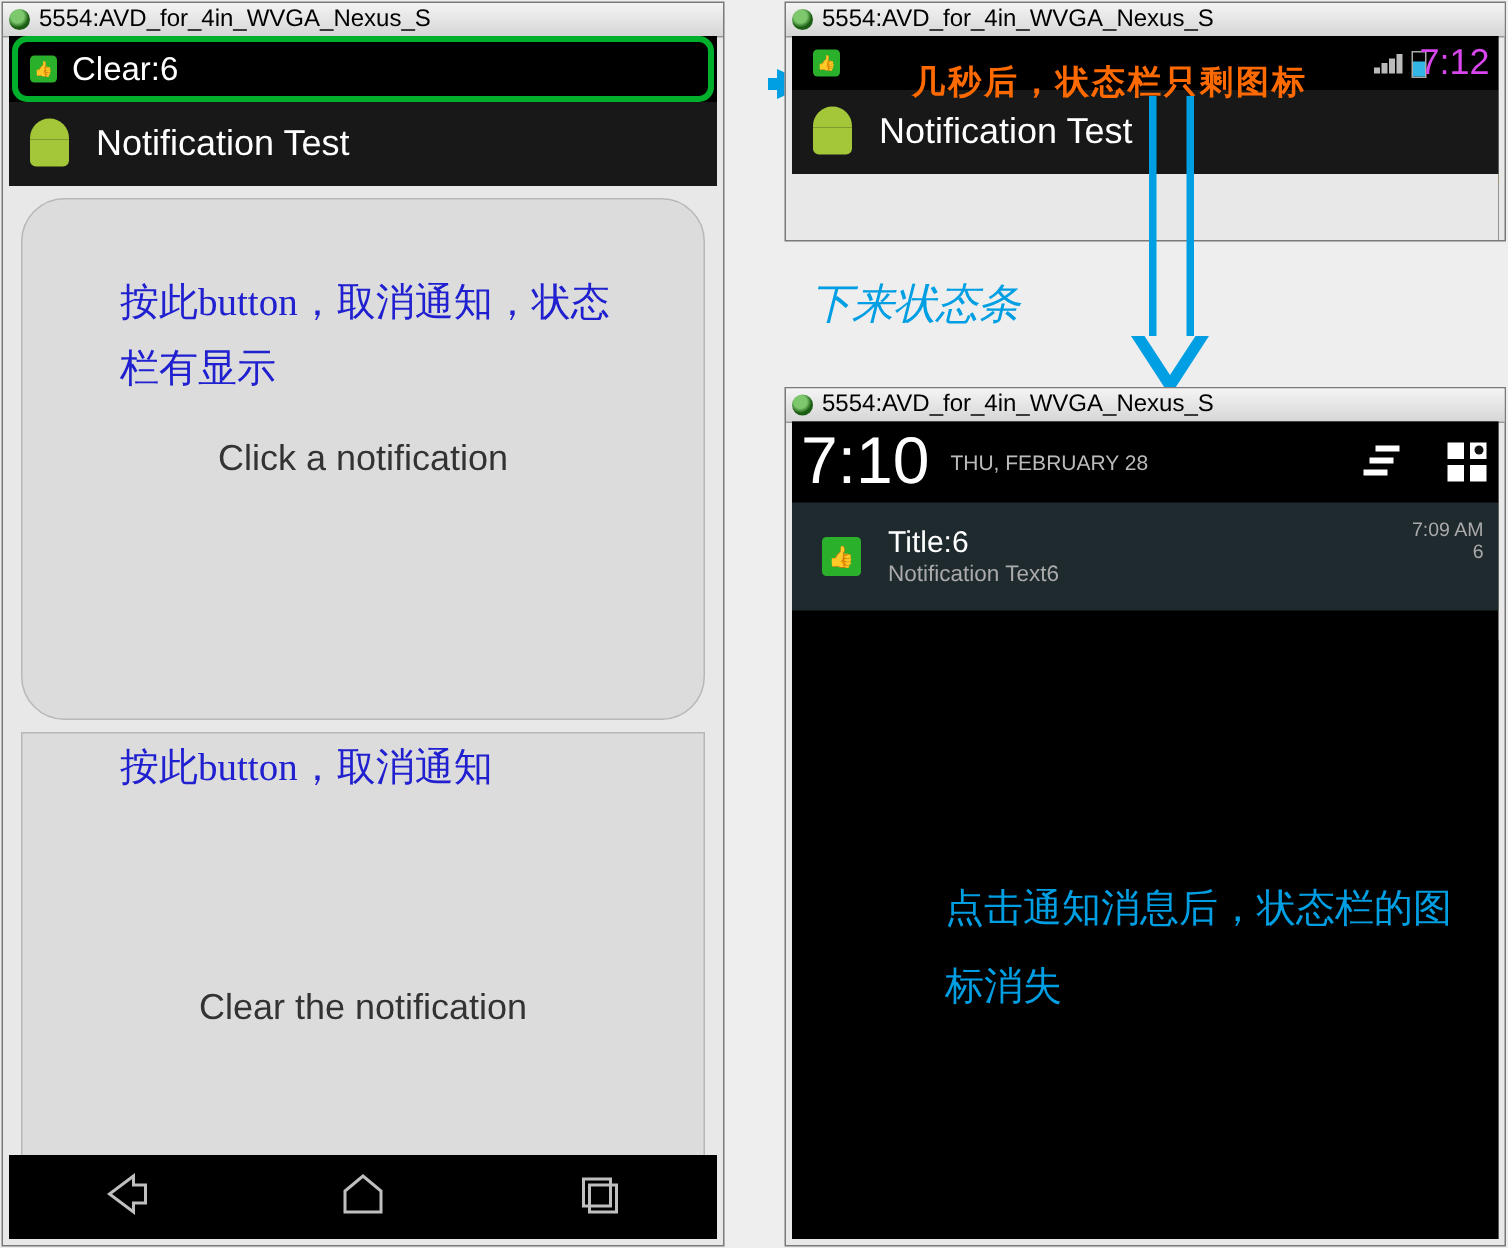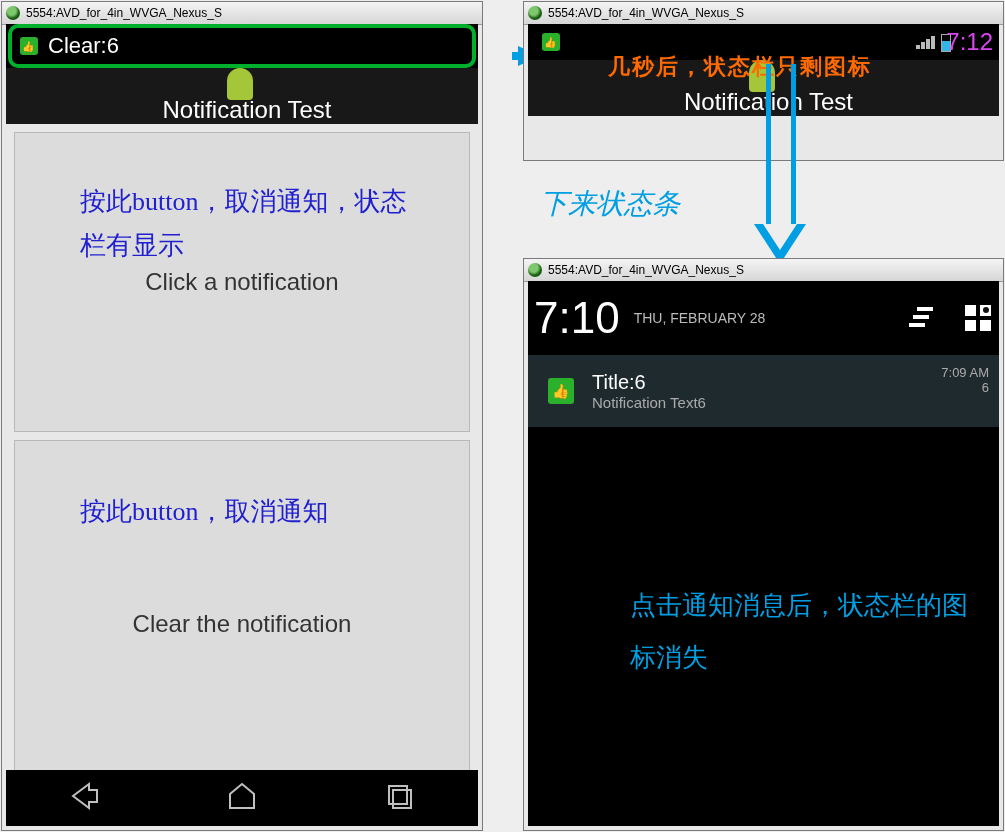--- a/index.html
+++ b/index.html
@@ -17,21 +17,21 @@
     background: #e8e8e8;
     border: 1px solid #7a7a7a;
     box-sizing: border-box;
   }
   .title-bar {
     height: 22px;
     display: flex;
     align-items: center;
     background: linear-gradient(#f4f4f4,#d6d6d6);
     border-bottom: 1px solid #999;
-    font-size: 12px;
+    font-size: 16px;
     padding-left: 4px;
   }
   .title-bar .avd-ico {
     width: 14px; height: 14px;
     border-radius: 50%;
     background: radial-gradient(circle at 40% 35%, #7dc76d 0 35%, #1b5d12 60% 100%);
     margin-right: 6px;
   }
   .screen {
     position: absolute;
@@ -63,21 +63,20 @@
     color:#fff;font-size:10px;font-weight:bold;
     margin:0 10px 0 8px;
   }
   .app-bar {
     height:56px;
     background:#181818;
     border-bottom:6px solid #eab308;
     display:flex;align-items:center;
     color:#fff;font-size:24px;
     padding-left:10px;
-    flex-direction:column;
   }
   .droid-ico {
     width:34px;height:34px;margin-right:14px;
     position:relative;
   }
   .droid-ico::before{
     content:"";position:absolute;left:4px;top:0;width:26px;height:14px;
     background:#a4c639;border-radius:14px 14px 0 0;
   }
   .droid-ico::after{
@@ -94,21 +93,21 @@
     background:#dcdcdc;
     border:1px solid #b8b8b8;
     width:100%;
     box-sizing:border-box;
     text-align:center;
     margin-bottom:8px;
     display:flex;align-items:center;justify-content:center;
     font-size:24px;color:#333;
     cursor:pointer;
   }
-  #btn1 { height:300px; }
+  #btn1 { height:348px;border-radius:29px; }
   #btn2 { height:368px; }
   .nav-bar {
     position:absolute;left:0;right:0;bottom:0;height:56px;
     background:#000;
     display:flex;justify-content:space-around;align-items:center;
   }
   .nav-btn { color:#bfbfbf; }
   
   .anno {
     position:absolute;
@@ -137,21 +136,21 @@
   }
   #win2 .sig span{display:inline-block;width:4px;background:#bbb;}
   #win2 .bat {
     position:absolute; right:48px; top:10px; width:8px; height:16px;
     border:1px solid #aaa;
   }
   #win2 .bat::after{content:"";position:absolute;left:0;bottom:0;right:0;height:60%;background:#33b5e5;}
   
   #win3 { left:523px; top:258px; width:481px; height:573px; }
   #win3 .shade-top{
-    height:74px;background:#000;display:flex;align-items:center;
+    height:54px;background:#000;display:flex;align-items:center;
     color:#fff;padding:0 6px;
   }
   #win3 .bigtime{font-size:44px;font-weight:300;}
   #win3 .dateline{font-size:14px;color:#bbb;margin-left:14px;}
   #win3 .qs-icons{margin-left:auto;display:flex;gap:26px;color:#fff;}
   #win3 .notif{
     height:72px;background:#1f2a2f;display:flex;align-items:center;
     padding:0 12px;color:#ddd;position:relative;
   }
   #win3 .notif .ti{font-size:20px;color:#fff;}
@@ -253,21 +252,21 @@
       <div class="bat"></div>
       <div class="clock2">7:12</div>
     </div>
     <div class="app-bar">
       <span class="droid-ico"></span>
       <span>Notification Test</span>
     </div>
     <div style="position:absolute;left:0;right:0;top:92px;bottom:0;background:#e8e8e8;"></div>
   </div>
 </div>
-<div class="anno orange" style="left:608px;top:48px;font-size:22px;letter-spacing:2px;">几秒后，状态栏只剩图标</div>
+<div class="anno orange" style="left:608px;top:36px;font-size:22px;letter-spacing:2px;">几秒后，状态栏只剩图标</div>
 
 <div class="arrow-v-body" style="left:766px;top:64px;height:160px;"></div>
 <div class="arrow-v-head" style="left:754px;top:224px;"></div>
 <div class="anno cyan" style="left:540px;top:180px;font-size:28px;font-style:italic;">下来状态条</div>
 
 <div class="window" id="win3">
   <div class="title-bar">
     <span class="avd-ico"></span>
     <span>5554:AVD_for_4in_WVGA_Nexus_S</span>
   </div>

